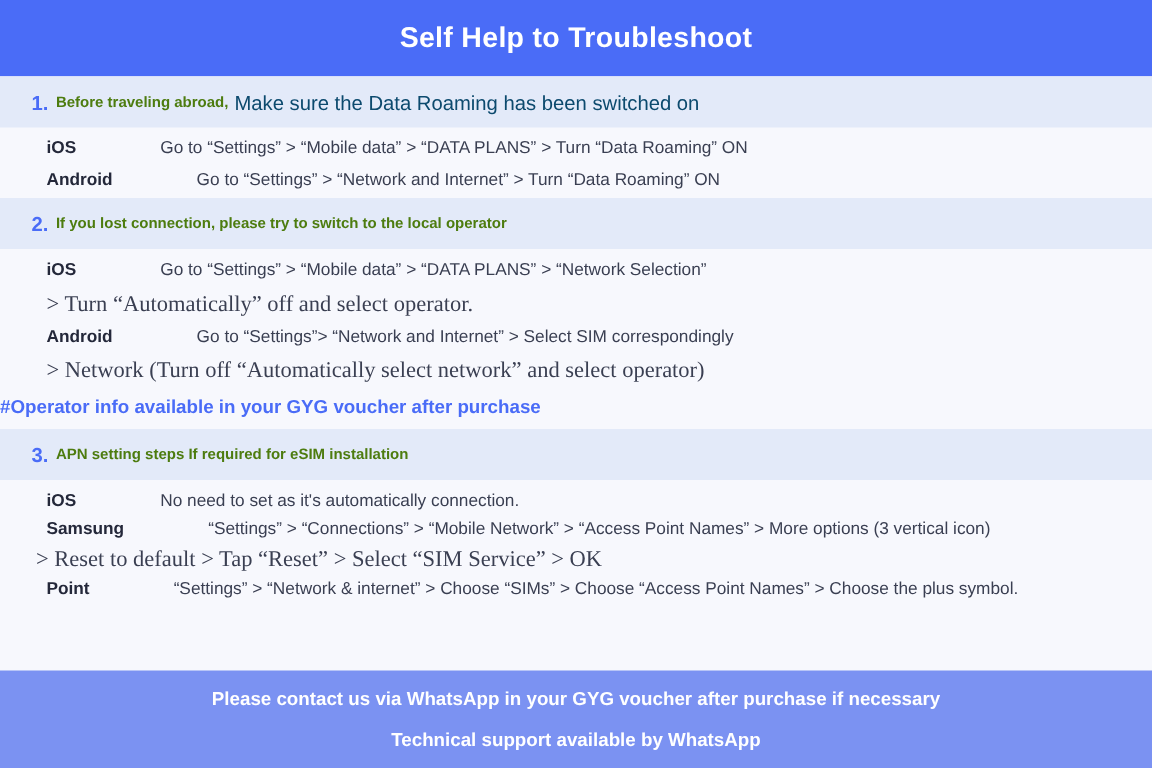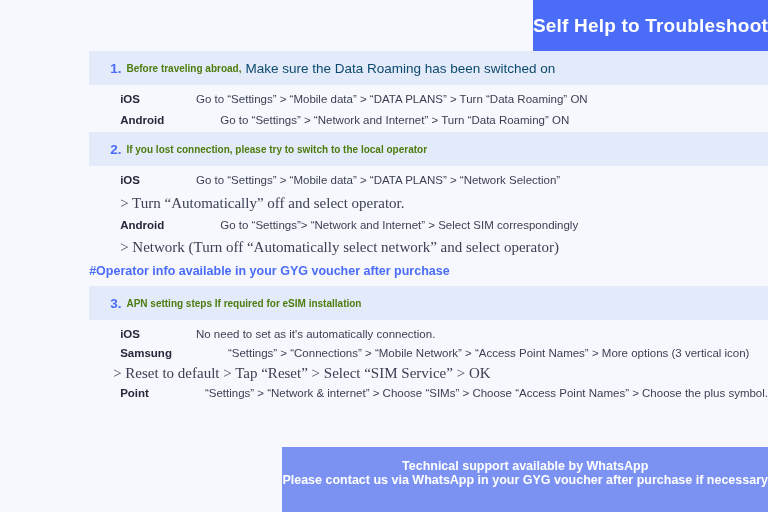--- a/index.html
+++ b/index.html
@@ -13,21 +13,20 @@
     font-family: "Liberation Sans", sans-serif;
     overflow: hidden;
   }
   .page {
     position: relative;
     width: 768px;
     height: 512px;
     background: #f7f8fd;
     display: flex;
     flex-direction: column;
-    align-items: flex-end;
   }
 
   
   .header {
     height: 51px;
     background: #4a6cf7;
     display: flex;
     align-items: center;
     justify-content: center;
     flex: 0 0 auto;
@@ -212,17 +211,17 @@
           <span class="row-label">Point</span>
           <span class="row-text">“Settings” &gt; “Network &amp; internet” &gt; Choose “SIMs” &gt; Choose “Access Point Names” &gt; Choose the plus symbol.</span>
         </div>
       </div>
     </div>
 
     <div class="spacer"></div>
   </div>
 
   <div class="footer">
+    <div class="footer-line first">Please contact us via WhatsApp  in your GYG voucher after purchase if necessary</div>
     <div class="footer-line">Technical support available by WhatsApp</div>
-    <div class="footer-line first">Please contact us via WhatsApp  in your GYG voucher after purchase if necessary</div>
   </div>
 
 </div>
 
 </body></html>

